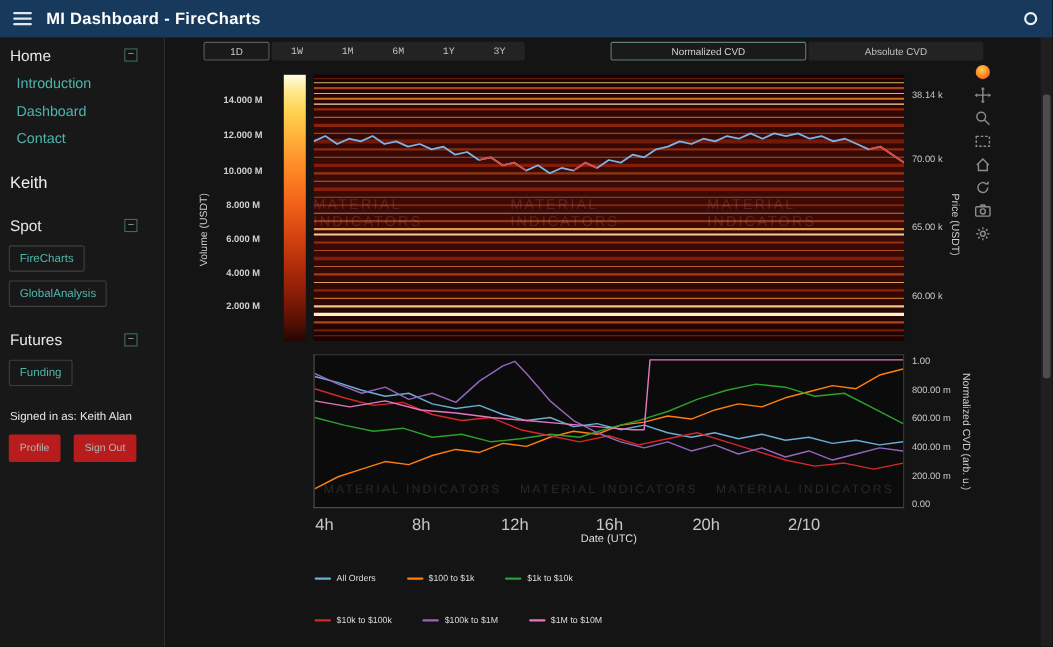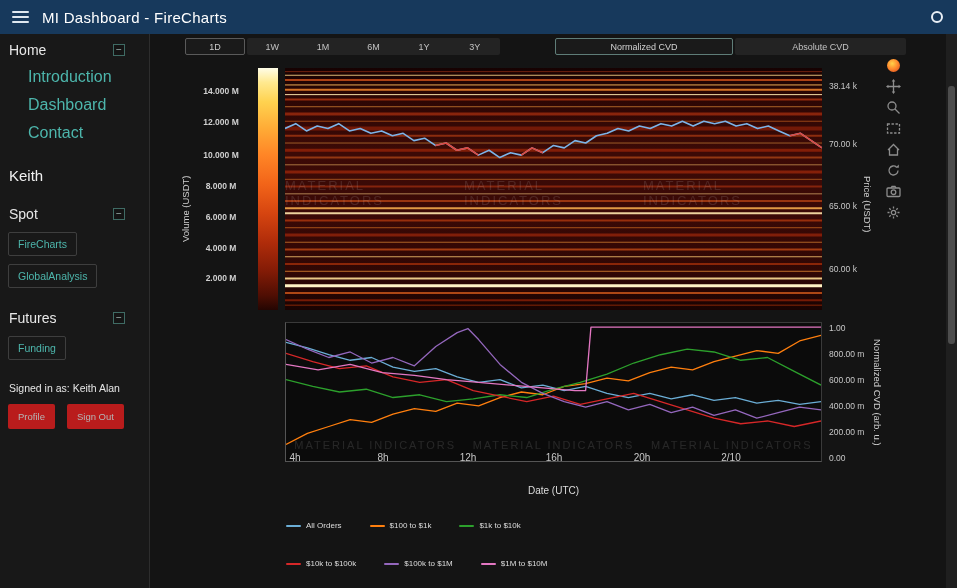--- a/index.html
+++ b/index.html
@@ -5,74 +5,74 @@
   * { margin:0; padding:0; box-sizing:border-box; }
   body { background:#000; }
   .page { position:relative; width:957px; height:588px; background:#141414; overflow:hidden;
           font-family:"Liberation Sans", sans-serif; }
 
   
   .topbar { position:absolute; top:0; left:0; right:0; height:34px; background:#17395c;
             display:flex; align-items:center; z-index:9; }
   .hamburger { margin-left:12px; width:17px; display:flex; flex-direction:column; gap:3px; cursor:pointer; }
   .hamburger span { display:block; height:2px; background:#dfe8f0; border-radius:1px; }
-  .apptitle { color:#ffffff; font-size:15px; margin-left:13px; letter-spacing:.3px; }
+  .apptitle { color:#ffffff; font-size:15px; margin-left:13px; letter-spacing:.3px;font-weight:bold; }
   .topcircle { margin-left:auto; margin-right:14px; width:12px; height:12px;
                border:2px solid #e9eff5; border-radius:50%; cursor:pointer; }
 
   
   .sidebar { position:absolute; top:34px; left:0; width:150px; bottom:0; background:#181818;
              border-right:1px solid #2d2d2d; padding-top:8px; color:#dddddd; }
   .side-head { display:flex; align-items:center; justify-content:space-between;
                padding:0 24px 0 9px; font-size:14px; color:#e8e8e8; }
   .collapse-box { width:12px; height:12px; border:1px solid #3f6b64; color:#9fb5b1; font-size:10px;
                   line-height:10px; display:flex; align-items:center; justify-content:center;
                   background:#141414; cursor:pointer; }
   .side-links { margin-top:5px; }
-  .side-links a { display:block; padding:5px 0 5px 28px; font-size:16px; color:#4db6ac;
+  .side-links a { display:block; padding:5px 0 5px 15px; font-size:13px; color:#4db6ac;
                   text-decoration:none; cursor:pointer; }
   .apps-head { margin-top:20px; padding-left:9px; font-size:15px; color:#f0f0f0; }
   .sub-head { margin-top:22px; }
   .boxed-link { display:inline-block; margin:10px 0 0 8px; padding:5px 9px; border:1px solid #3e3e3e;
                 border-radius:2px; color:#4db6ac; font-size:10.5px; cursor:pointer; }
   .boxed-link.second { margin-top:8px; }
   .signed { margin-top:22px; padding-left:9px; font-size:10.5px; color:#e6e6e6; }
   .acct-row { display:flex; gap:12px; margin:10px 0 0 8px; }
   .acct-row button { background:#b91c1c; border:none; color:#b5b5b5; font-size:9.5px;
                      padding:7px 10px; border-radius:2px; cursor:pointer;
                      font-family:"Liberation Sans", sans-serif; }
 
   
   .main { position:absolute; left:150px; top:34px; right:11px; bottom:0; background:#141414; }
 
   .btn-1d { position:absolute; left:35px; top:4px; width:60px; height:17px; border:1px solid #5a5a5a;
             background:#1a1a1a; color:#cccccc; font-size:9px; display:flex; align-items:center;
             justify-content:center; border-radius:2px; cursor:pointer; }
-  .range-strip { position:absolute; left:97px; top:4px; width:253px; height:17px; display:flex;
-                 background:#232323; border-radius:2px; }
+  .range-strip { position:absolute; left:97px; top:4px; width:230px; height:17px; display:flex;
+                 background:#232323; border-radius:2px;font-family:Liberation Mono, monospace; }
   .rbtn { flex:1; display:flex; align-items:center; justify-content:center; font-size:9px;
           color:#c2c2c2; cursor:pointer; }
   .btn-norm { position:absolute; left:405px; top:4px; width:178px; height:17px; border:1px solid #5f7d78;
               background:#1a1a1a; color:#d2d2d2; font-size:9px; display:flex; align-items:center;
               justify-content:center; border-radius:2px; cursor:pointer; }
-  .btn-abs { position:absolute; left:585px; top:4px; width:171px; height:17px; background:#232323;
+  .btn-abs { position:absolute; left:585px; top:4px; width:159px; height:17px; background:#232323;
              color:#c2c2c2; font-size:9px; display:flex; align-items:center; justify-content:center;
              border-radius:2px; cursor:pointer; }
 
   
   .vtitle { position:absolute; writing-mode:vertical-rl; transform:rotate(180deg); color:#cfcfcf;
             font-size:9.5px; display:flex; align-items:center; justify-content:center; }
   .vtitle-r { position:absolute; writing-mode:vertical-rl; color:#cfcfcf; font-size:9.5px;
               display:flex; align-items:center; justify-content:center; }
   .vol-title { left:30px; top:95px; height:160px; }
   .price-title { left:712px; top:90px; height:160px; }
   .cvd-title { left:722px; top:280px; height:156px; }
   .cbtick { position:absolute; left:40px; width:62px; text-align:center; color:#d0d0d0; font-size:8.5px;font-weight:bold; }
   .ptick, .ctick { position:absolute; left:679px; color:#c8c8c8; font-size:8.5px; }
-  .xtick { position:absolute; top:418px; transform:translateX(-50%); color:#c8c8c8; font-size:10px; }
+  .xtick { position:absolute; top:435px; transform:translateX(-50%); color:#c8c8c8; font-size:15px; }
   .xtitle { position:absolute; left:135px; width:537px; top:451px; text-align:center;
             color:#dddddd; font-size:10px; }
 
   
   .colorbar { position:absolute; left:108px; top:34px; width:20px; height:242px;
     background:linear-gradient(180deg,#fffde8 0%,#ffe98f 6%,#ffd24f 14%,#ffab36 25%,#ff8526 36%,
       #f26419 48%,#d64510 60%,#b02c0a 72%,#821b06 84%,#4f0e03 94%,#240602 100%); }
   .heatmap { position:absolute; left:135px; top:34px; width:537px; height:242px; overflow:hidden;
     cursor:crosshair;
     background:linear-gradient(180deg,#160202 0%,#2d0604 12%,#3c0a06 35%,#3a0906 60%,#300704 85%,#190302 100%); }

